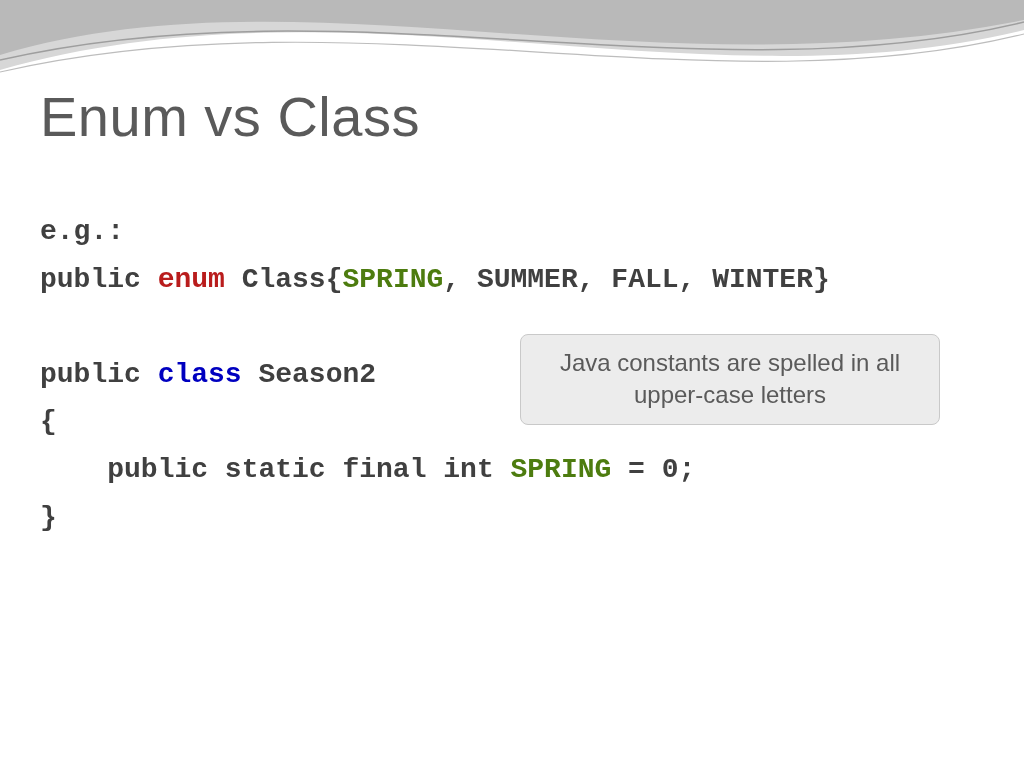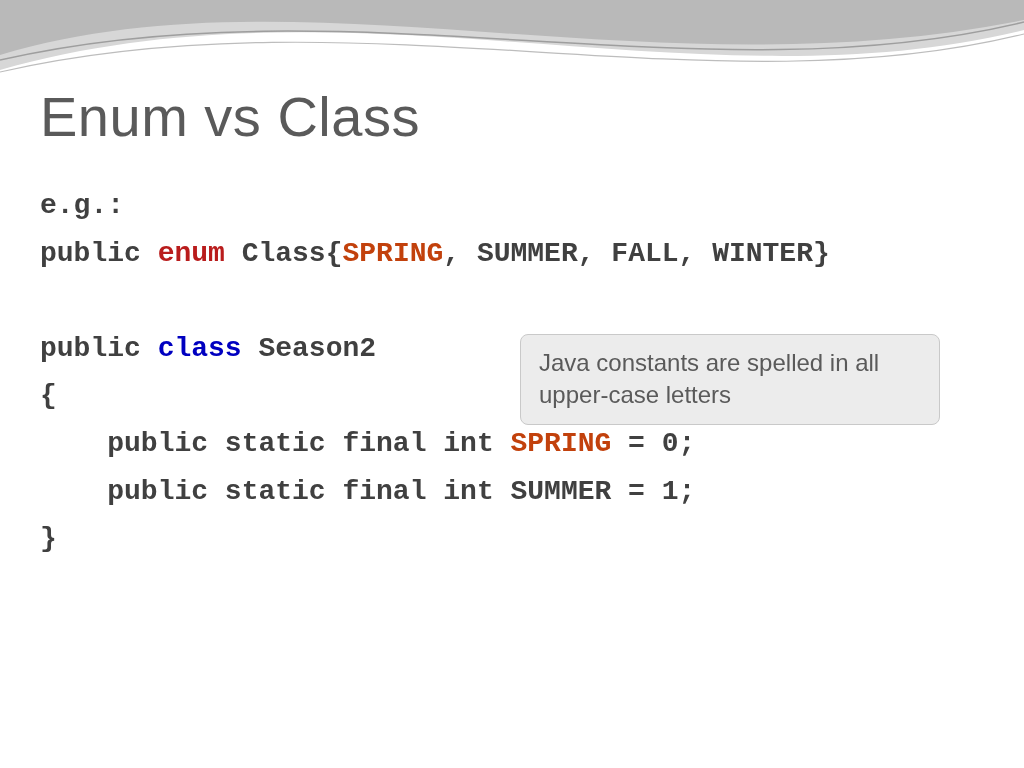--- a/index.html
+++ b/index.html
@@ -30,45 +30,46 @@
     top: 84px;
     left: 40px;
     font-size: 56px;
     font-weight: 300;
     color: #5a5a5a;
     font-family: "Segoe UI Light", "Helvetica Neue", Arial, sans-serif;
     letter-spacing: 0.5px;
   }
   .code-area {
     position: absolute;
-    top: 182px;
+    top: 208px;
     left: 40px;
     right: 40px;
     font-family: "Courier New", Courier, monospace;
     font-size: 28px;
     font-weight: bold;
     color: #404040;
     line-height: 1.7;
   }
   .code-area .kw-enum   { color: #b91c1c; }
   .code-area .kw-class  { color: #0000c0; }
-  .code-area .const-yl  { color: #c2410c; }
+  .code-area .const-yl  { color: #4d7c0f; }
   .callout {
     position: absolute;
     top: 334px;
     left: 520px;
     width: 420px;
     box-sizing: border-box;
     padding: 12px 18px;
     background: #ececec;
     border: 1px solid #c9c9c9;
     border-radius: 8px;
     color: #5a5a5a;
     font-family: "Segoe UI", Arial, sans-serif;
     font-size: 24px;
+    text-align: center;
     line-height: 1.35;
   }
 </style>
 </head>
 <body>
 
 <div class="slide">
 
   <svg class="swoosh" viewBox="0 0 1024 140" preserveAspectRatio="none">
     <path d="M0,0 L1024,0 L1024,30 C700,110 350,-30 0,70 Z" fill="#d7d7d7"></path>
@@ -85,21 +86,18 @@
       <span>public </span><span class="kw-enum">enum</span><span> Class{</span><span class="const-yl">SPRING</span><span>, SUMMER, FALL, WINTER}</span>
     </div>
     <div>&nbsp;</div>
     <div>
       <span>public </span><span class="kw-class">class</span><span> Season2</span>
     </div>
     <div>{</div>
     <div>
       <span>&nbsp;&nbsp;&nbsp;&nbsp;</span><span>public static final int </span><span class="const-yl">SPRING</span><span> = 0;</span>
     </div>
-    <div>
-      <span>&nbsp;&nbsp;&nbsp;&nbsp;</span><span>public static final int </span><span>SUMMER = 1;</span>
-    </div>
     <div>}</div>
   </div>
 
   <div class="callout">Java constants are spelled in all upper-case letters</div>
 
 </div>
 
 </body></html>

